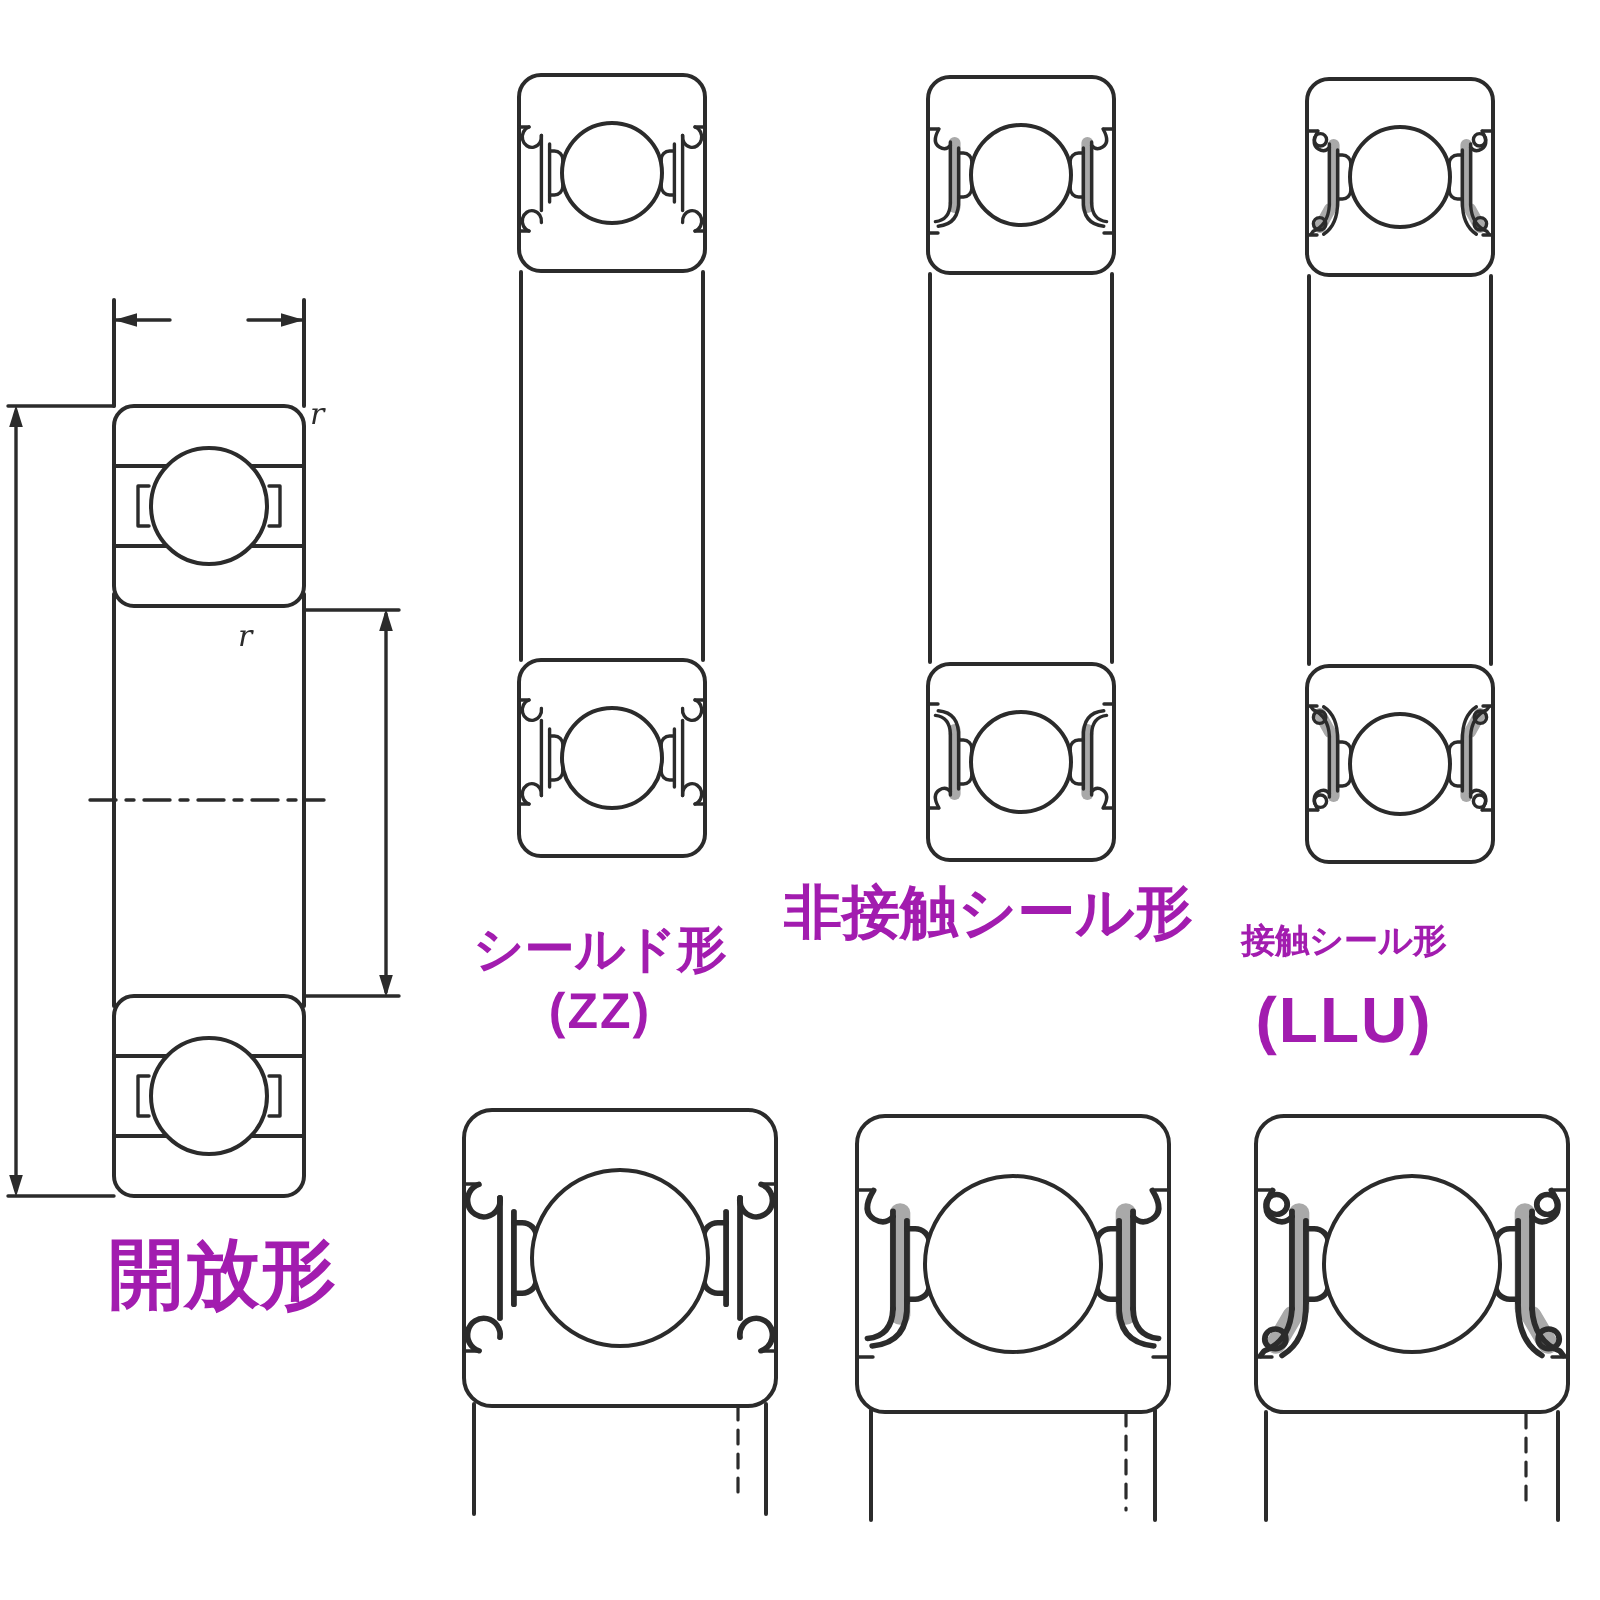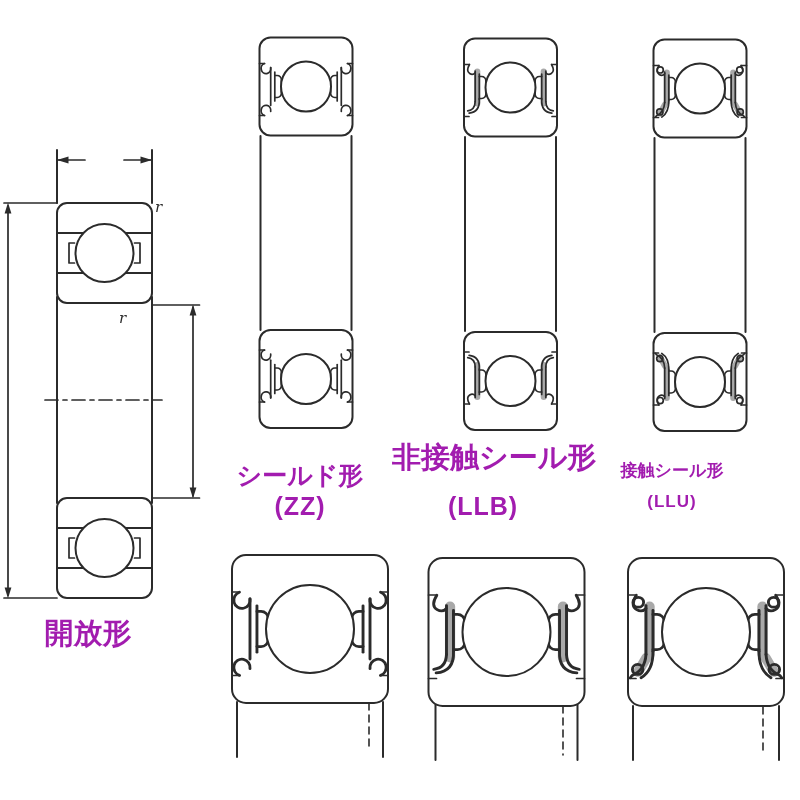--- a/index.html
+++ b/index.html
@@ -168,20 +168,19 @@
     <use href="#secL-llu" transform="translate(706,632)"></use>
     <path class="lw" d="M633,706 V760 M779,706 V760"></path>
     <path class="lw dash" d="M763,707 V755"></path>
   </g>
 </svg>
 
 <div class="jp" style="left:225px;top:462px;width:150px;font-size:25px;">シールド形</div>
 <div class="jp code" style="left:225px;top:493px;width:150px;font-size:25px;">(ZZ)</div>
 
 <div class="jp" style="left:392px;top:442px;width:182px;font-size:29px;">非接触シール形</div>
-<div class="jp code" style="left:392px;top:493px;width:182px;font-size:25px;">(LLB)</div>
 
 <div class="jp" style="left:588px;top:462px;width:168px;font-size:17px;">接触シール形</div>
-<div class="jp code" style="left:588px;top:493px;width:168px;font-size:17px;">(LLU)</div>
+<div class="jp code" style="left:588px;top:493px;width:168px;font-size:32px;">(LLU)</div>
 
-<div class="jp" style="left:33px;top:618px;width:110px;font-size:29px;font-weight:700;">開放形</div>
+<div class="jp" style="left:54px;top:618px;width:110px;font-size:38px;font-weight:700;">開放形</div>
 
 </div>
 
 </body></html>

